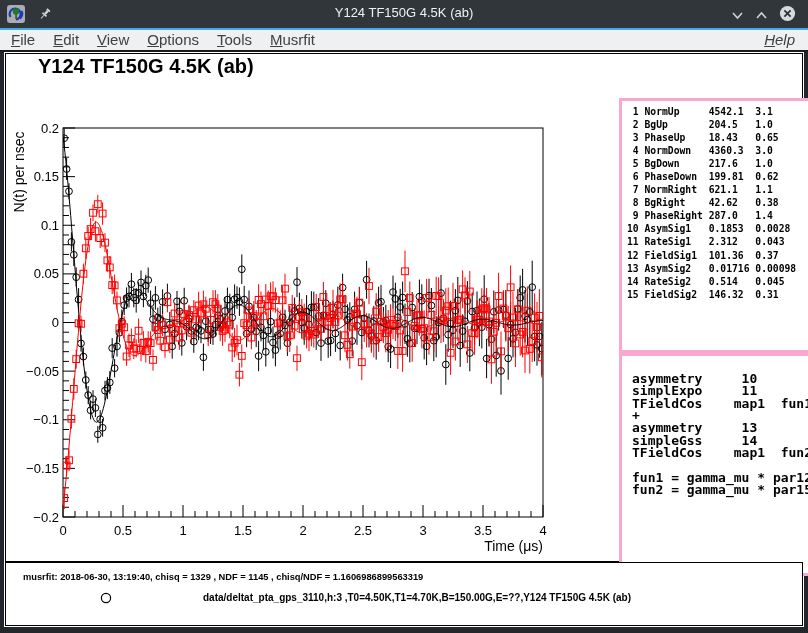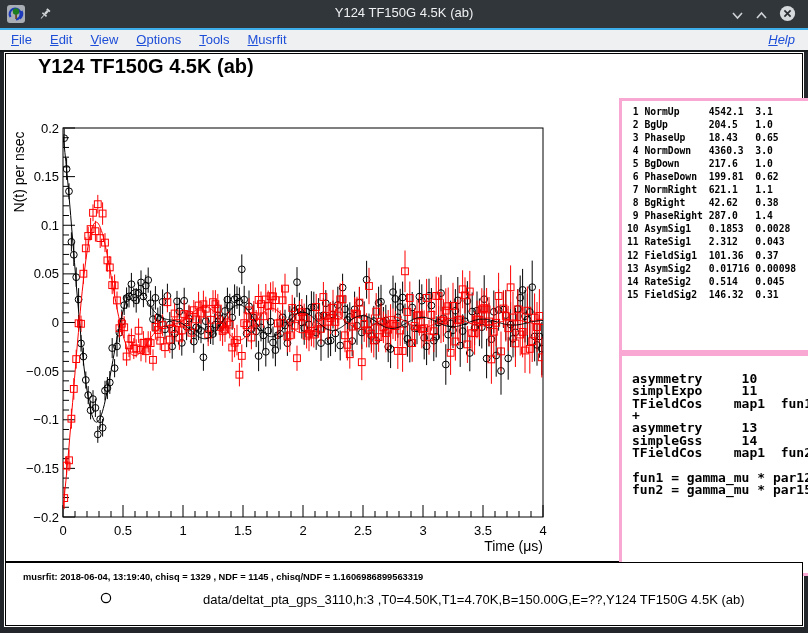--- a/index.html
+++ b/index.html
@@ -3,39 +3,39 @@
 <meta charset="utf-8">
 <style>
   html,body{margin:0;padding:0;background:#23272b;}
   *{box-sizing:border-box;}
   .window{position:relative;width:808px;height:633px;background:#23272b;font-family:"Liberation Sans",sans-serif;overflow:hidden;}
   .titlebar{position:absolute;left:0;top:0;width:808px;height:28px;background:#31363b;}
   .titlebar .apptitle{position:absolute;left:50%;top:5px;transform:translateX(-50%);color:#eff0f1;font-size:13px;white-space:nowrap;}
   .tb-icon{position:absolute;top:5px;}
   .accent{position:absolute;left:0;top:28px;width:808px;height:2px;background:#3daee9;}
   .menubar{position:absolute;left:0;top:30px;width:808px;height:22px;background:#eff0f1;border-bottom:2px solid #191c1e;}
-  .menu-item{display:inline-block;padding:0 9px;font-size:13px;line-height:20px;color:#1d4ed8;cursor:default;}
+  .menu-item{display:inline-block;padding:0 9px;font-size:15px;line-height:20px;color:#404040;cursor:default;}
   .menu-item u{text-decoration:underline;}
   .menu-left{position:absolute;left:2px;top:0;}
   .menu-right{position:absolute;right:4px;top:0;font-style:italic;}
   .canvas{position:absolute;left:4px;top:52px;width:800px;height:575px;background:#ffffff;}
   .pad{position:absolute;background:#ffffff;border:1px solid #000000;}
   .pad-top{left:1px;top:1px;width:798px;height:509px;}
   .pad-bottom{left:1px;top:510px;width:798px;height:64px;}
   .plot-title{position:absolute;left:32px;top:1px;font-size:20px;font-weight:bold;color:#000;white-space:nowrap;}
   .plot-mount{position:absolute;left:0;top:0;width:796px;height:507px;}
   pre.pave{position:absolute;margin:16px;border:3px solid #f9a8d4;background:#fff;color:#000;overflow:hidden;}
   pre.params{left:597px;top:28px;width:192px;height:255px;padding:4px 0 0 5px;
      font:bold 9.7px/13.05px "DejaVu Sans Mono","Liberation Mono",monospace;}
   pre.theory{left:597px;top:283px;width:192px;height:223px;padding:17px 0 0 10px;
      font:bold 13px/12.33px "DejaVu Sans Mono","Liberation Mono",monospace;}
   .status-line{position:absolute;left:17px;top:9px;font-size:9.3px;font-weight:bold;color:#000;white-space:nowrap;}
   .legend-row{position:absolute;left:0;width:796px;height:18px;}
   .legend-marker{position:absolute;left:93px;top:2px;}
-  .legend-text{position:absolute;left:197px;top:3px;font-size:13px;font-weight:normal;color:#000;white-space:nowrap;}
+  .legend-text{position:absolute;left:197px;top:3px;font-size:10px;font-weight:bold;color:#000;white-space:nowrap;}
 </style>
 </head>
 <body>
 
 <div class="window">
 
   <div class="titlebar">
     <span class="tb-icon" style="left:7px;">
       <svg width="18" height="18" viewBox="0 0 18 18">
         <rect x="0" y="0" width="18" height="18" rx="3" fill="#a9aeb4"></rect>
@@ -1020,21 +1020,21 @@
 TFieldCos    map1  fun1
 +
 asymmetry     13
 simpleGss     14
 TFieldCos    map1  fun2
 
 fun1 = gamma_mu * par12
 fun2 = gamma_mu * par15</pre>
     </div>
     <div class="pad pad-bottom">
-      <div class="status-line">musrfit: 2018-06-04, 13:19:40, chisq = 1329 , NDF = 1145 , chisq/NDF = 1.1606986899563319</div>
+      <div class="status-line">musrfit: 2018-06-30, 13:19:40, chisq = 1329 , NDF = 1145 , chisq/NDF = 1.1606986899563319</div>
       <div class="legend-row" style="top:26px;">
         <span class="legend-marker">
           <svg width="14" height="14" viewBox="0 0 14 14">
               <circle cx="7" cy="7" r="4.6" fill="none" stroke="#000" stroke-width="1.2"></circle>
             </svg>
         </span>
         <span class="legend-text">data/deltat_pta_gps_3110,h:3 ,T0=4.50K,T1=4.70K,B=150.00G,E=??,Y124 TF150G 4.5K (ab)</span>
       </div>
     </div>
   </div>

